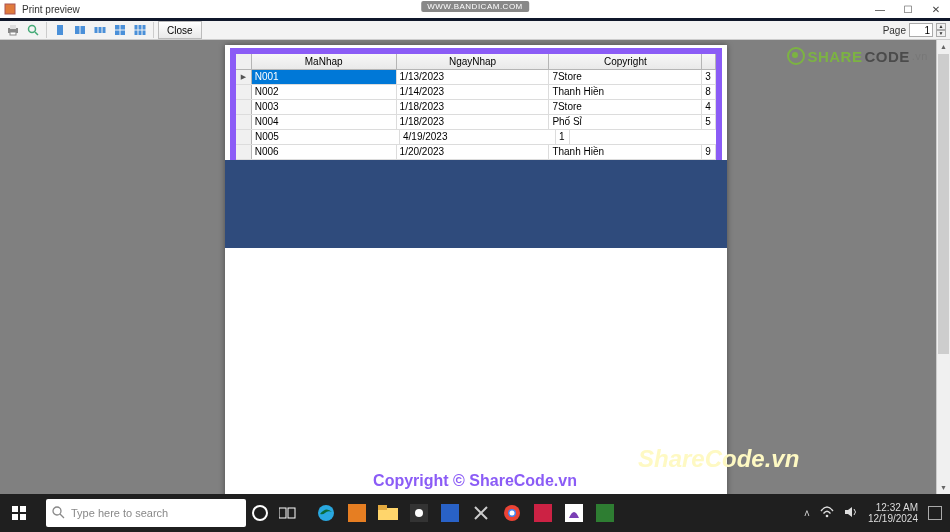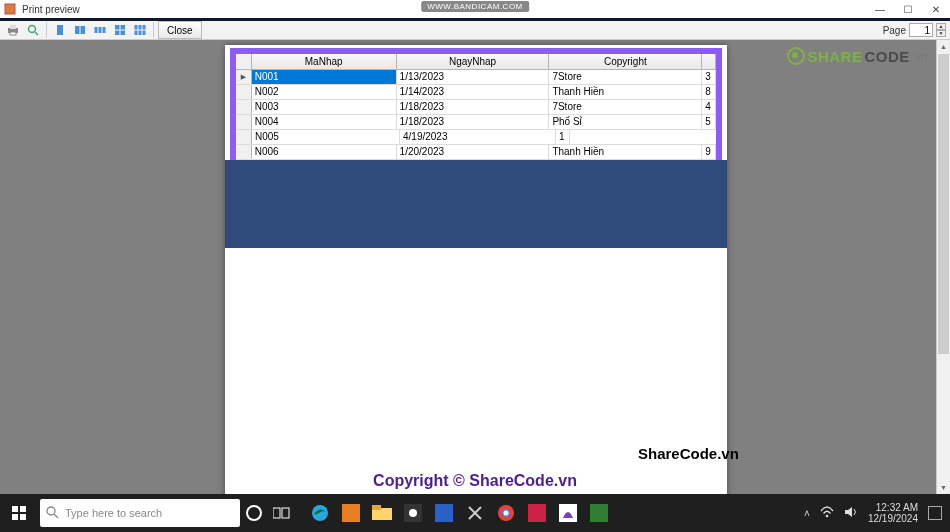--- a/index.html
+++ b/index.html
@@ -45,27 +45,27 @@
 
 
 .bluebar { position:absolute; left:0; right:0; top:115px; height:88px; background:#2f4b7c; }
 
 
 .logo-sharecode { position:absolute; right:22px; top:7px; font-weight:700; font-size:15px; letter-spacing:.5px; color:#4b4b4b; display:flex; align-items:center; gap:2px;margin-left:48px; }
 .logo-sharecode .ring { width:18px; height:18px; border-radius:50%; border:2px solid #7cb342; position:relative; }
 .logo-sharecode .ring::after{content:'';position:absolute;left:3px;top:3px;width:6px;height:6px;border-radius:50%;background:#7cb342;}
 .logo-sharecode .green{color:#7cb342;}
 .logo-sharecode .tld{font-size:11px; font-weight:400;color:#777;}
-.wm-center { position:absolute; left:638px; top:405px; color:#000000; font-size:15px; font-weight:600; }
-.wm-copy { position:absolute; left:50%; transform:translateX(-50%); bottom:42px; color:#4c1d95; font-size:16px; font-weight:600; text-shadow:0 1px 0 #fff; }
+.wm-center { position:absolute; left:638px; top:405px; color:#fef9c3; font-size:24px; font-weight:600;font-style:italic; }
+.wm-copy { position:absolute; left:50%; transform:translateX(-50%); bottom:42px; color:#8b5cf6; font-size:16px; font-weight:600; text-shadow:0 1px 0 #fff; }
 
 
 .taskbar { height:38px; background:#1f1f1f; display:flex; align-items:center; color:#fff; font-size:11px; }
 .start { width:38px; height:38px; display:flex; align-items:center; justify-content:center; }
-.searchbox { width:200px; height:28px; background:#fff; color:#888; display:flex; align-items:center; border-radius:2px; margin-left:2px; padding:0 6px; gap:6px; font-size:11px; }
+.searchbox { width:200px; height:28px; background:#fff; color:#888; display:flex; align-items:center; border-radius:2px; margin-left:8px; padding:0 6px; gap:6px; font-size:11px; }
 .taskicons { display:flex; align-items:center; gap:3px; margin-left:10px; }
 .ticon { width:28px; height:28px; display:flex; align-items:center; justify-content:center; font-size:14px; border-radius:2px;}
 .tray { margin-left:auto; display:flex; align-items:center; gap:10px; padding:0 8px; font-size:10px; color:#ddd; }
 .tray .clock { text-align:right; line-height:11px; }
 .tray .notif { width:14px; height:14px; border:1px solid #aaa; }
 .cortana-ring{width:16px;height:16px;border:2px solid #fff;border-radius:50%;}
 </style>
 </head>
 <body>
 

